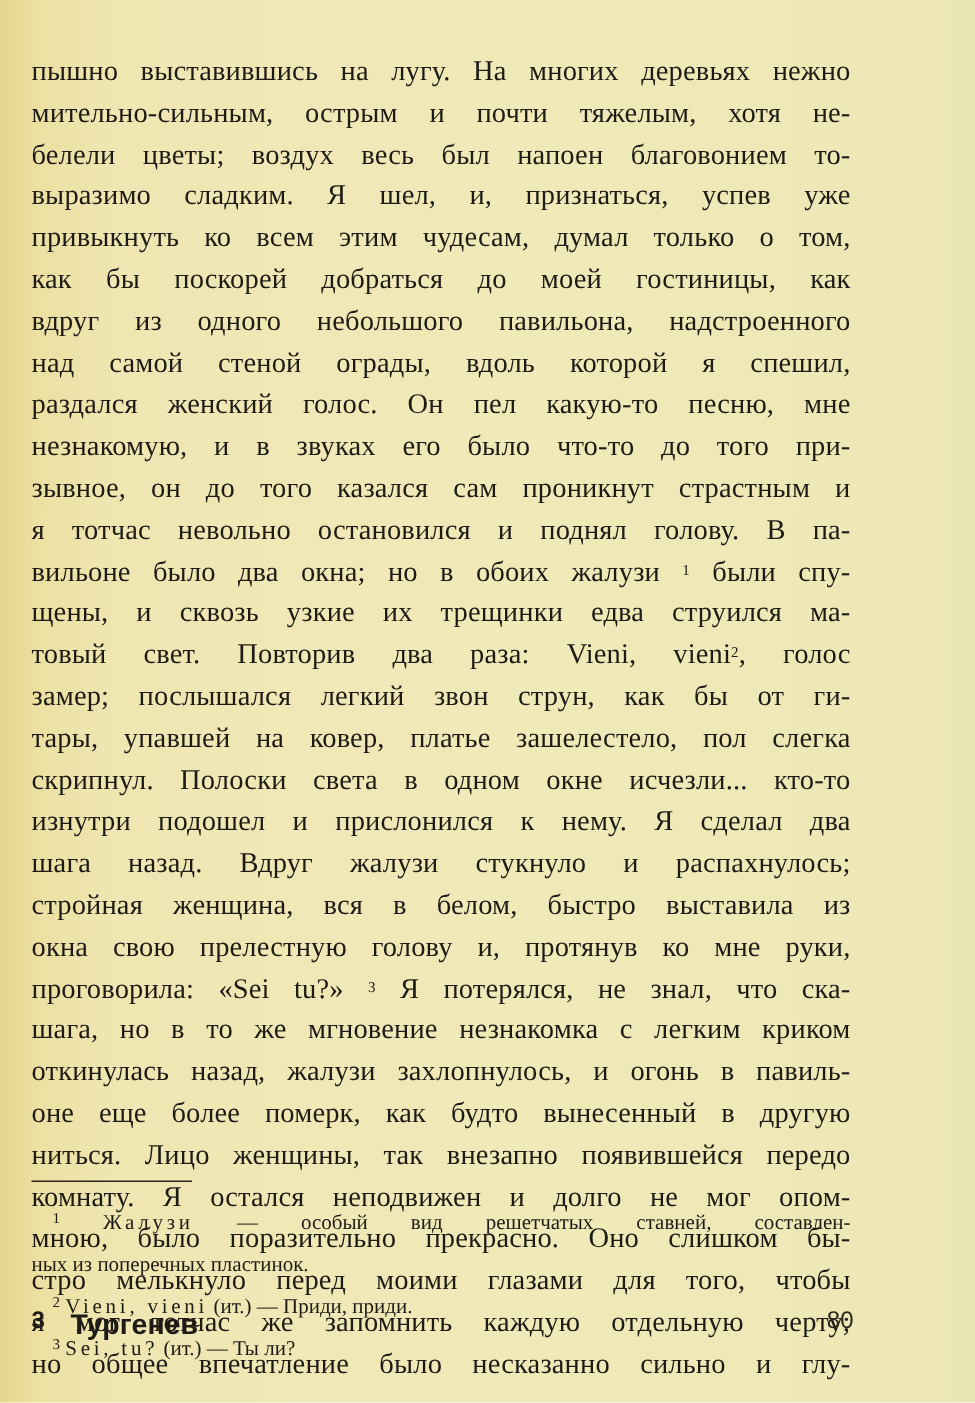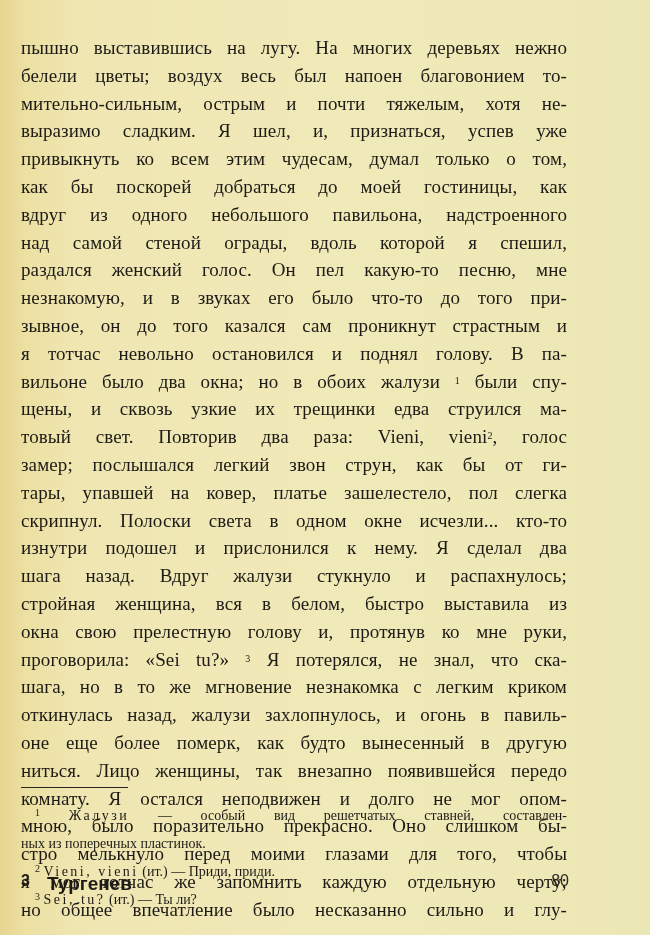--- a/index.html
+++ b/index.html
@@ -25,22 +25,22 @@
   .footer { position:absolute; left:21px; top:872px; width:548px; font-family:"Liberation Sans", "DejaVu Sans", sans-serif; font-size:14px; }
   .sig-num { position:absolute; left:0; top:0; font-weight:bold; font-size:16px; }
   .sig-author { position:absolute; left:26px; top:1px; font-weight:bold; font-size:19px; }
   .page-num { position:absolute; right:0; top:0; font-size:16px; color:#2a261f; }
 </style>
 </head>
 <body>
 
 <div class="body-text">
   <span class="line">пышно выставившись на лугу. На многих деревьях нежно</span>
+  <span class="line">мительно-сильным, острым и почти тяжелым, хотя не-</span>
   <span class="line">белели цветы; воздух весь был напоен благовонием то-</span>
-  <span class="line">мительно-сильным, острым и почти тяжелым, хотя не-</span>
   <span class="line">выразимо сладким. Я шел, и, признаться, успев уже</span>
   <span class="line">привыкнуть ко всем этим чудесам, думал только о том,</span>
   <span class="line">как бы поскорей добраться до моей гостиницы, как</span>
   <span class="line">вдруг из одного небольшого павильона, надстроенного</span>
   <span class="line">над самой стеной ограды, вдоль которой я спешил,</span>
   <span class="line">раздался женский голос. Он пел какую-то песню, мне</span>
   <span class="line">незнакомую, и в звуках его было что-то до того при-</span>
   <span class="line">зывное, он до того казался сам проникнут страстным и</span>
   <span class="line">я тотчас невольно остановился и поднял голову. В па-</span>
   <span class="line"><span>вильоне было два окна; но в обоих жалузи</span> <sup>1</sup><span> были спу-</span></span>

